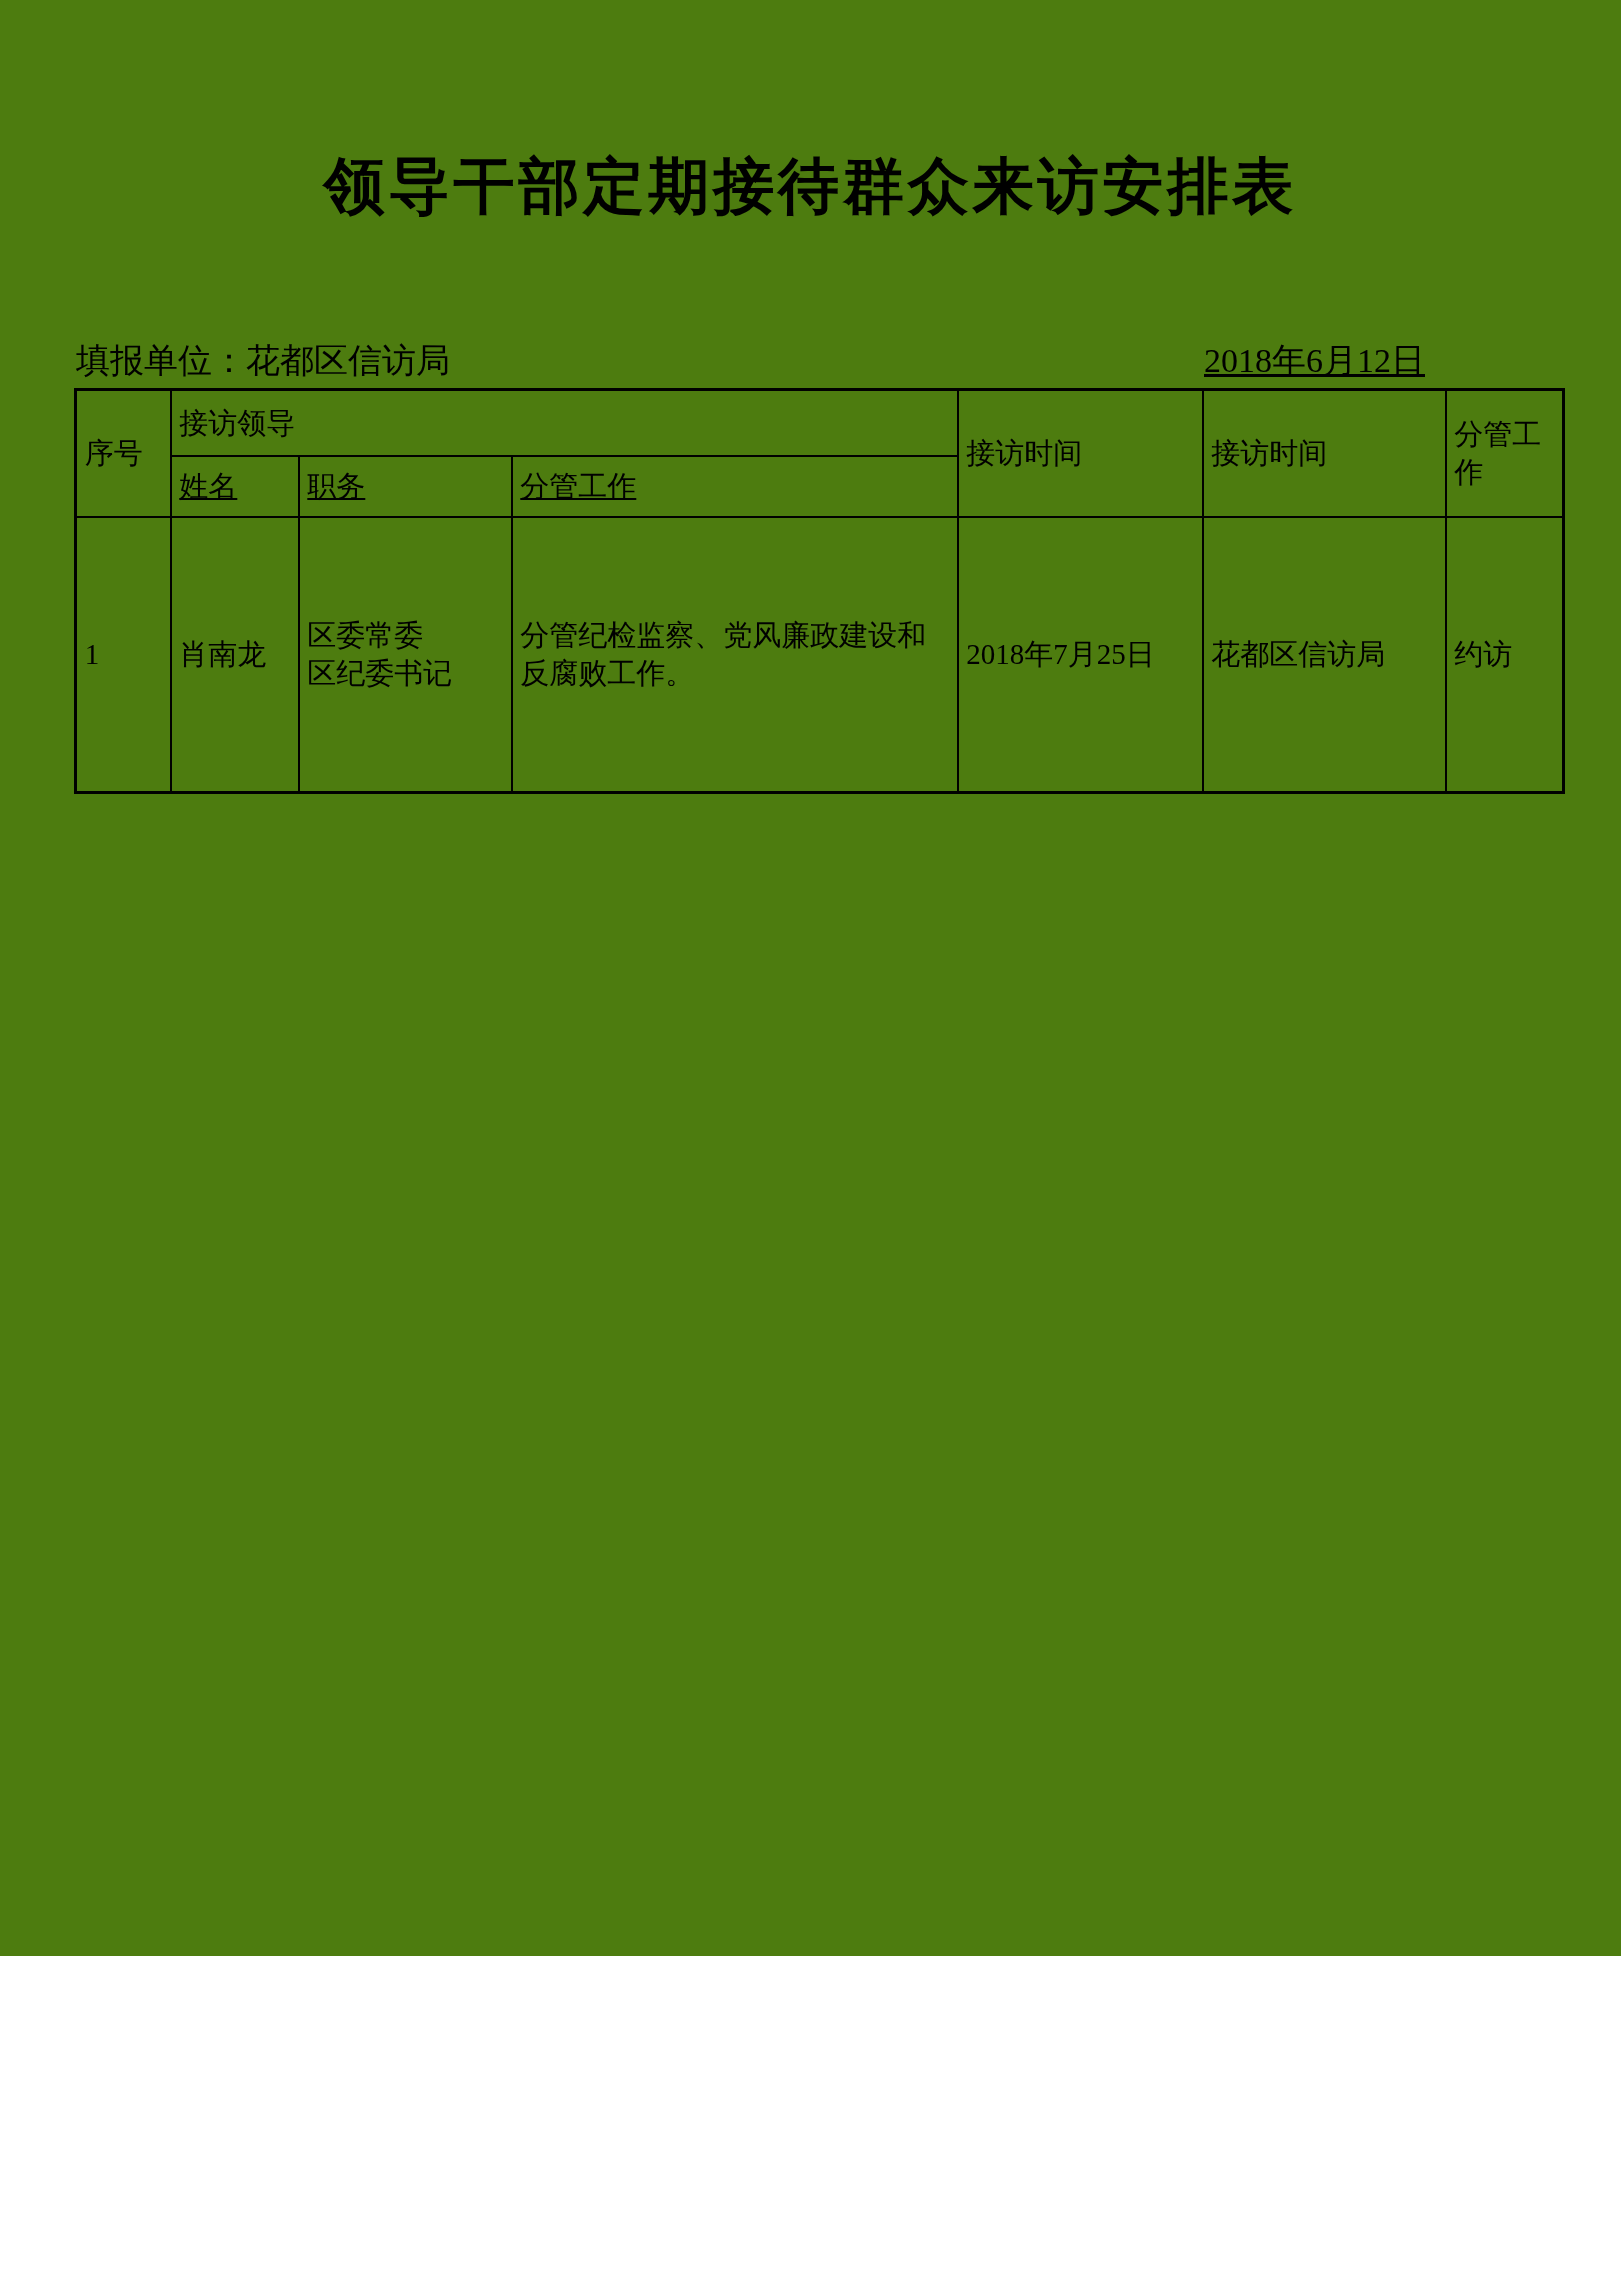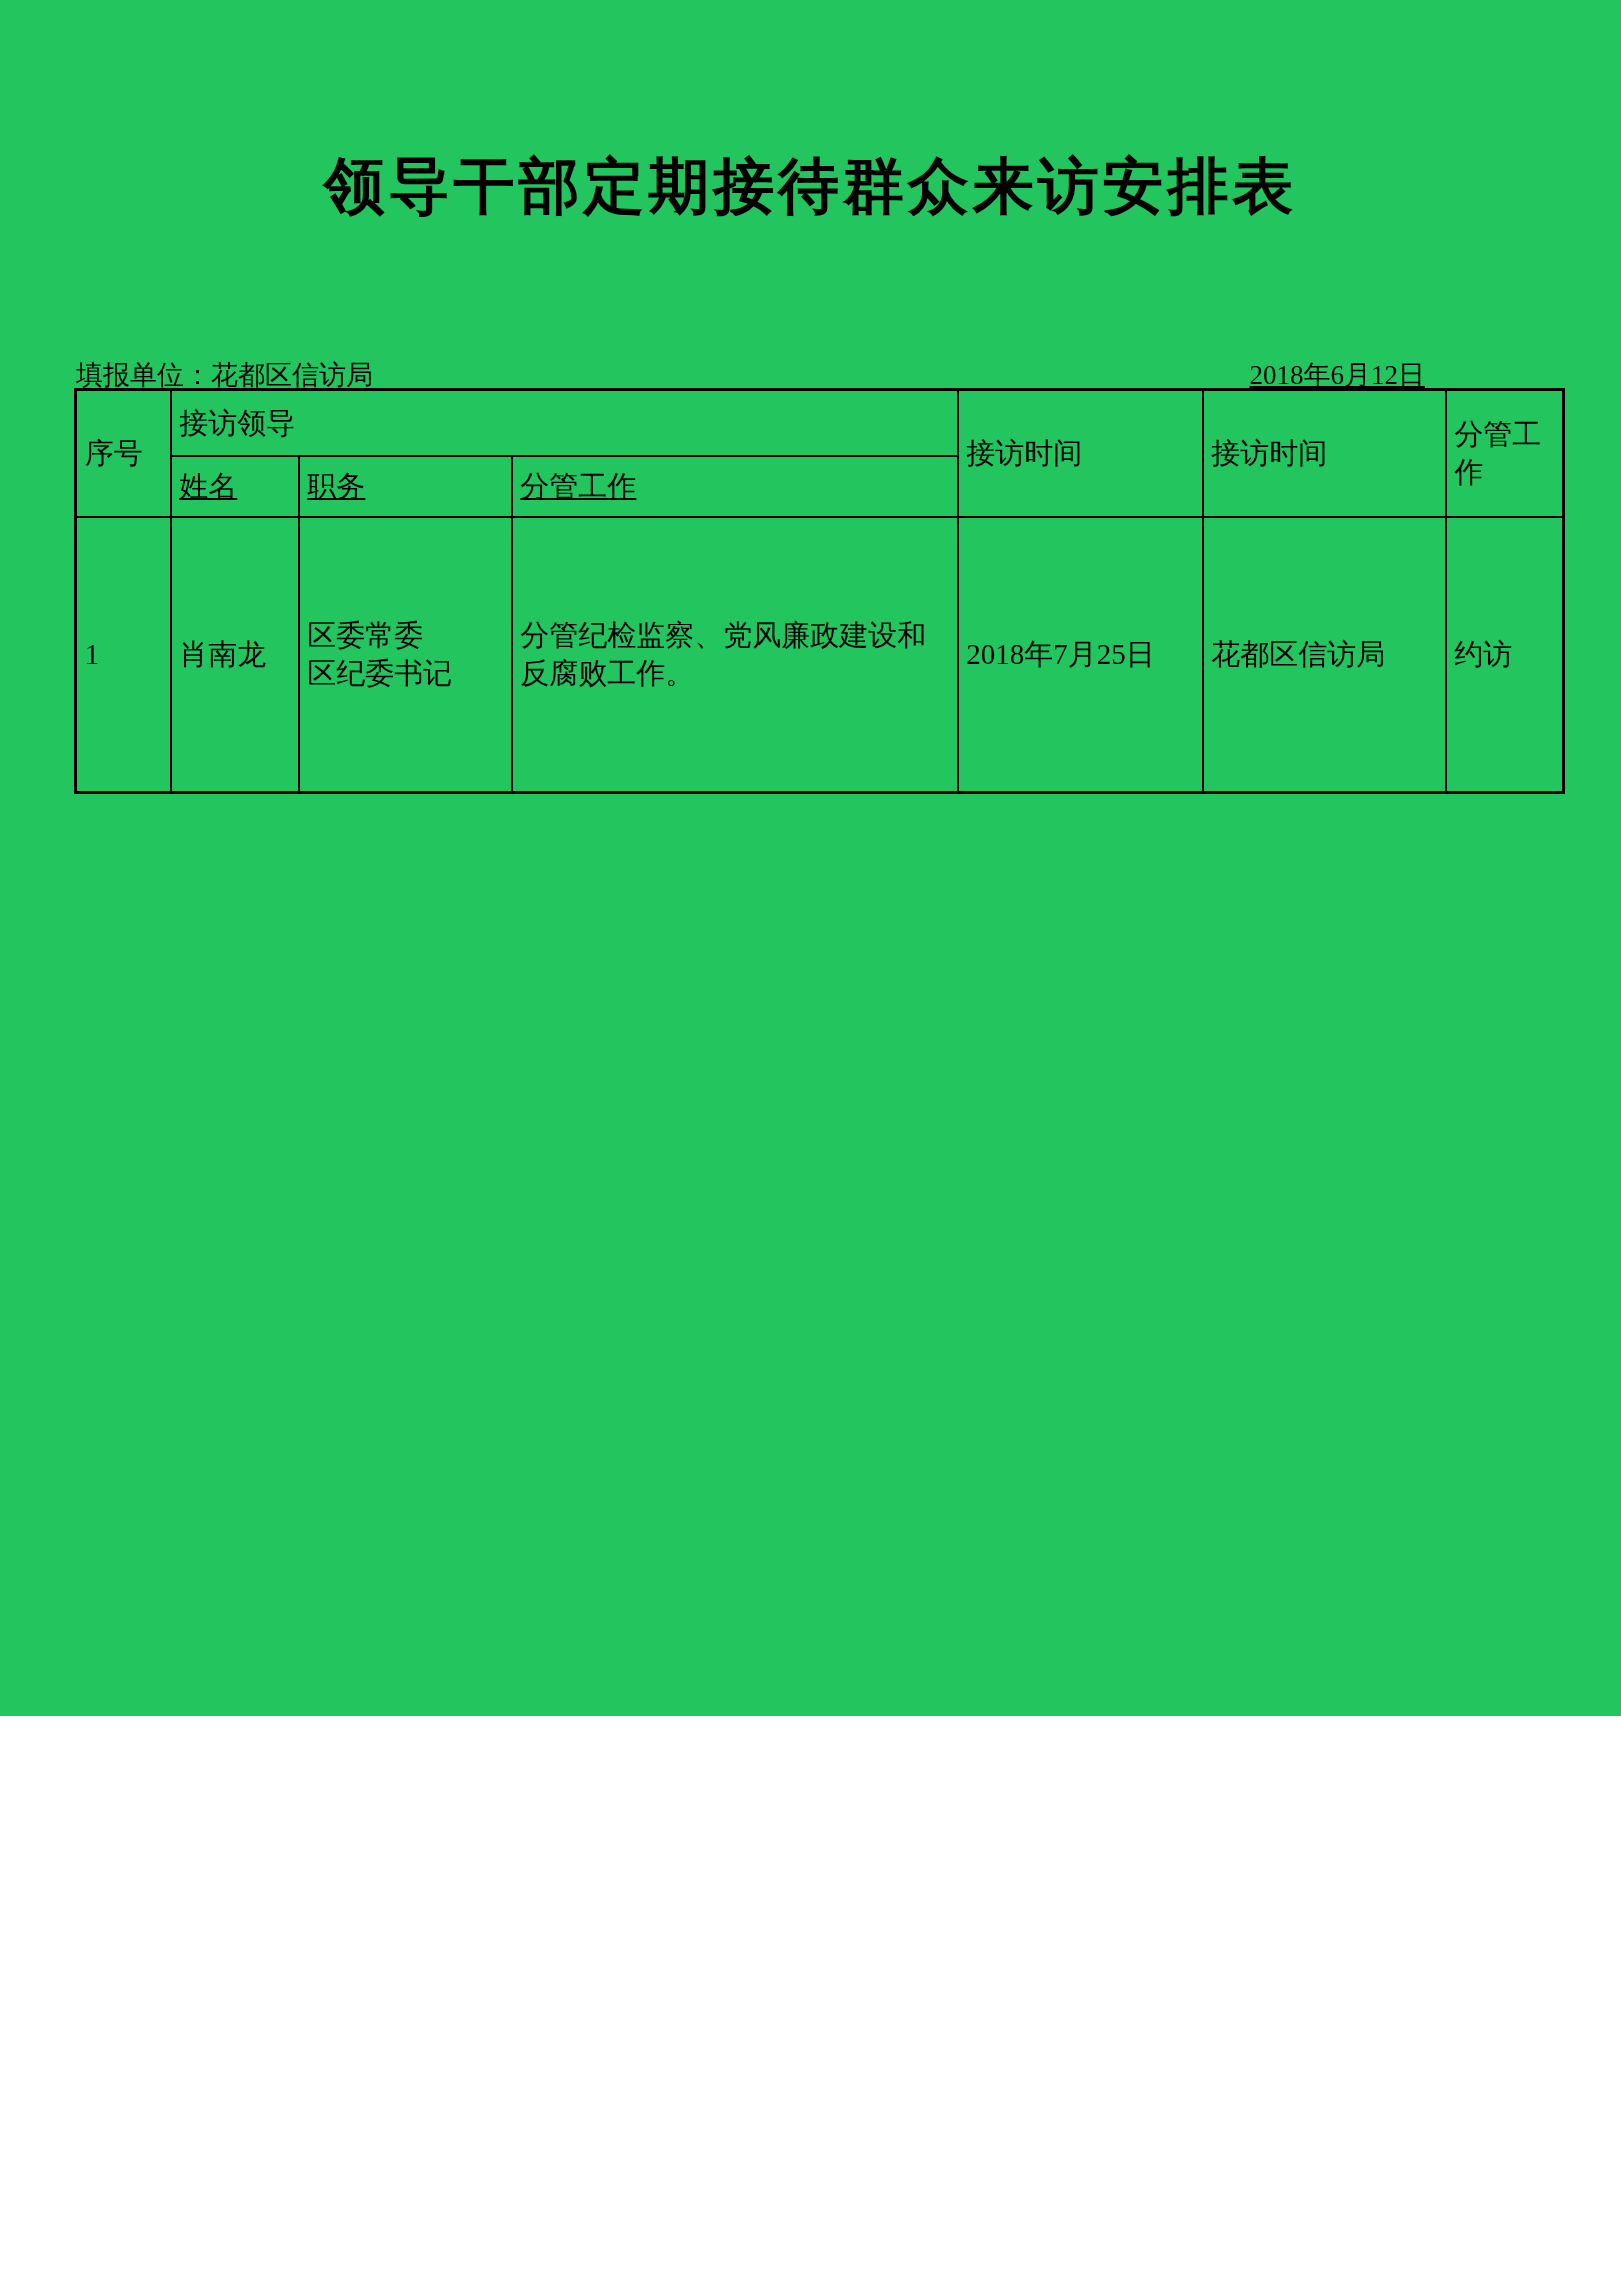--- a/index.html
+++ b/index.html
@@ -1,21 +1,21 @@
 <!DOCTYPE html>
 <html><head>
 <meta charset="utf-8">
 <style>
   * { margin: 0; padding: 0; box-sizing: border-box; }
   html, body { background: #ffffff; }
   .page {
     position: relative;
     width: 1621px;
-    height: 1716px;
-    background: #22c55e;
+    height: 1956px;
+    background: #4d7c0f;
     color: #000000;
     font-family: "Liberation Serif", "DejaVu Serif", serif;
     overflow: hidden;
   }
   .doc-title {
     position: absolute;
     top: 149px;
     left: 0;
     width: 100%;
     text-align: center;
@@ -25,23 +25,22 @@
     line-height: 74px;
     letter-spacing: 3.9px;
     white-space: nowrap;
   }
   .info-row {
     position: absolute;
     top: 338px;
     left: 74px;
     width: 1488px;
     height: 45px;
-    font-size: 27px;
+    font-size: 34px;
     line-height: 45px;
-    margin-top: 15px;
   }
   .filing-unit { position: absolute; left: 2px; top: 0; white-space: nowrap; }
   .filing-date { position: absolute; right: 137px; top: 0; white-space: nowrap; text-decoration: underline; }
   table.schedule {
     position: absolute;
     top: 388px;
     left: 74px;
     width: 1488px;
     border-collapse: collapse;
     table-layout: fixed;

